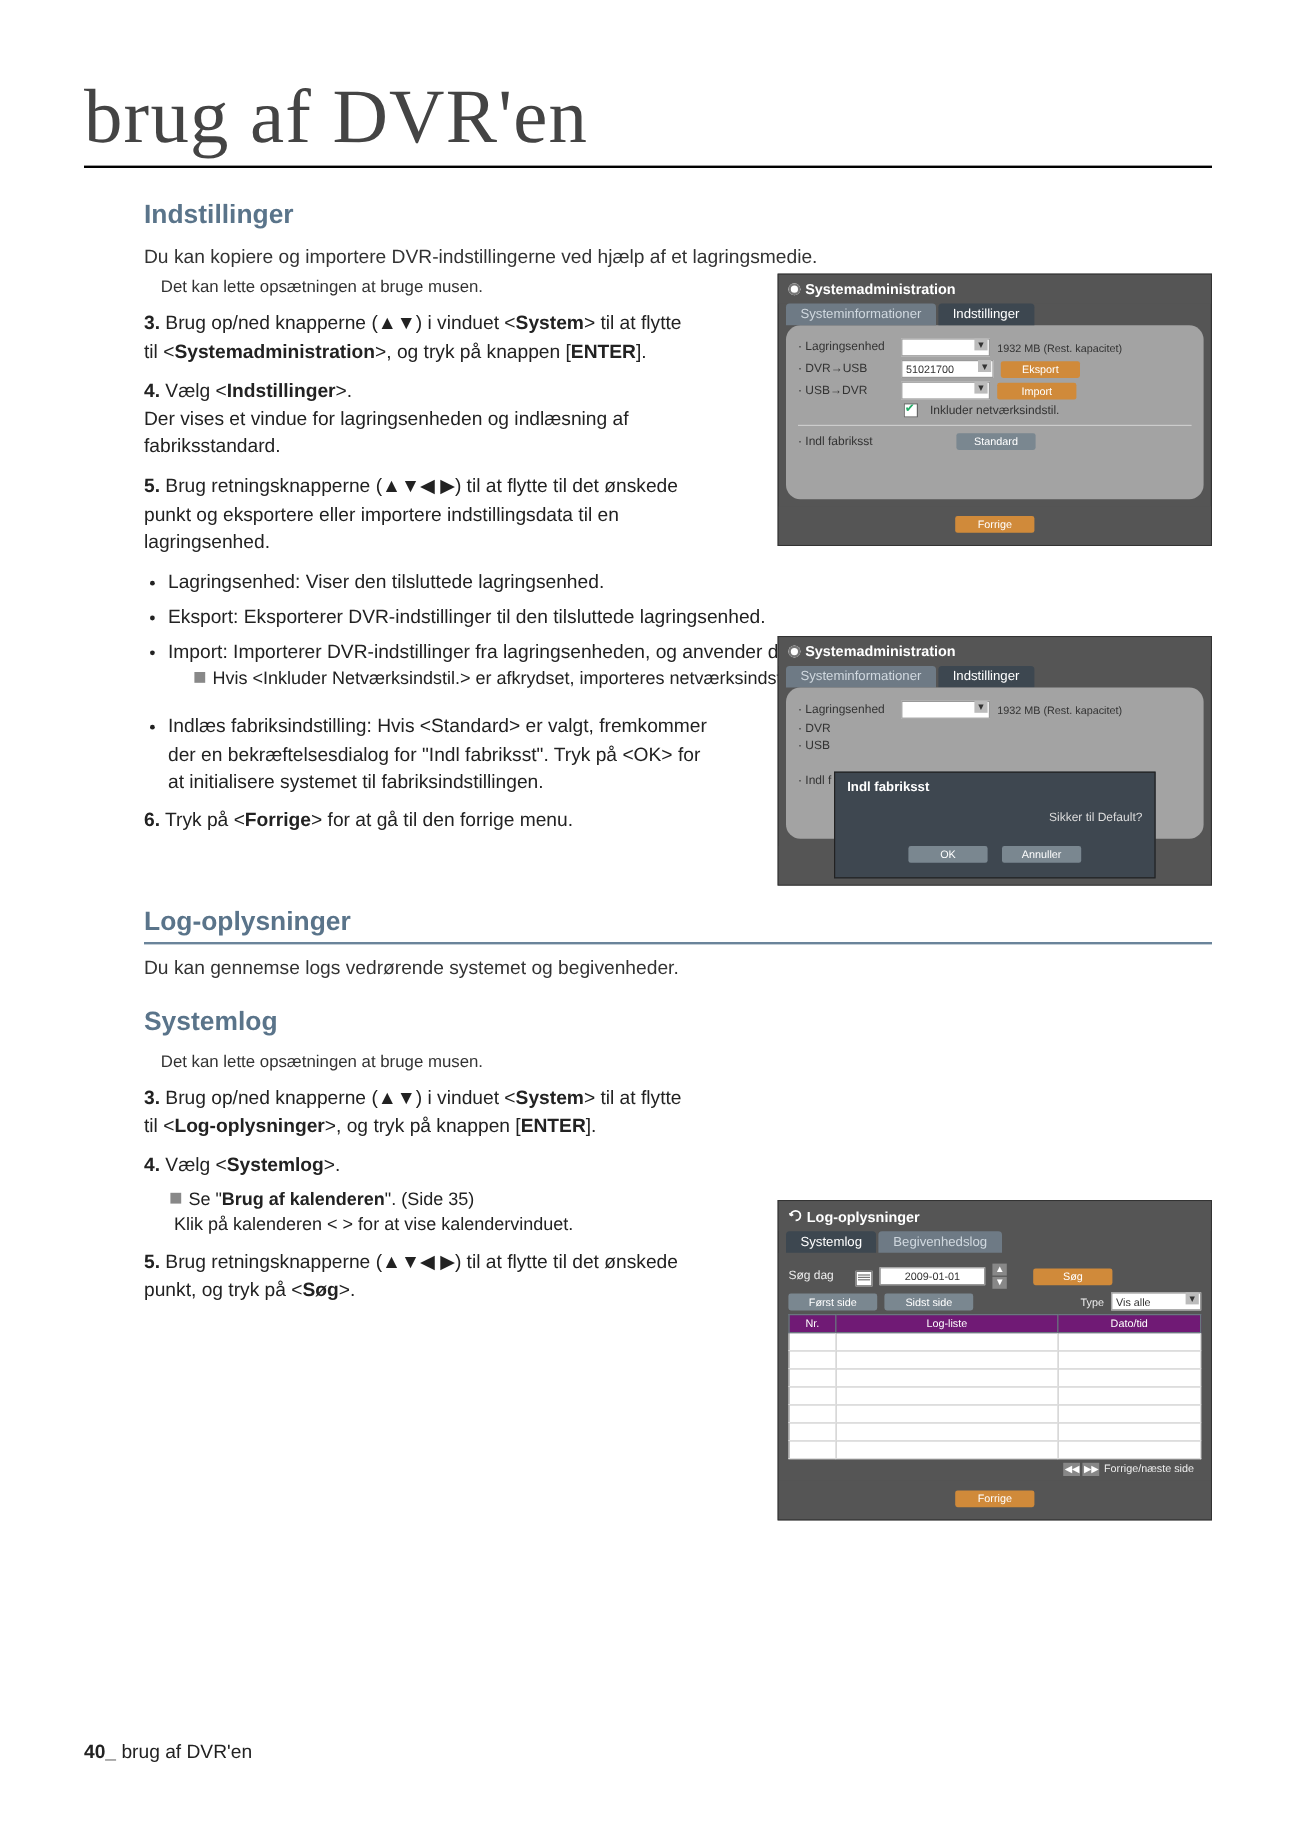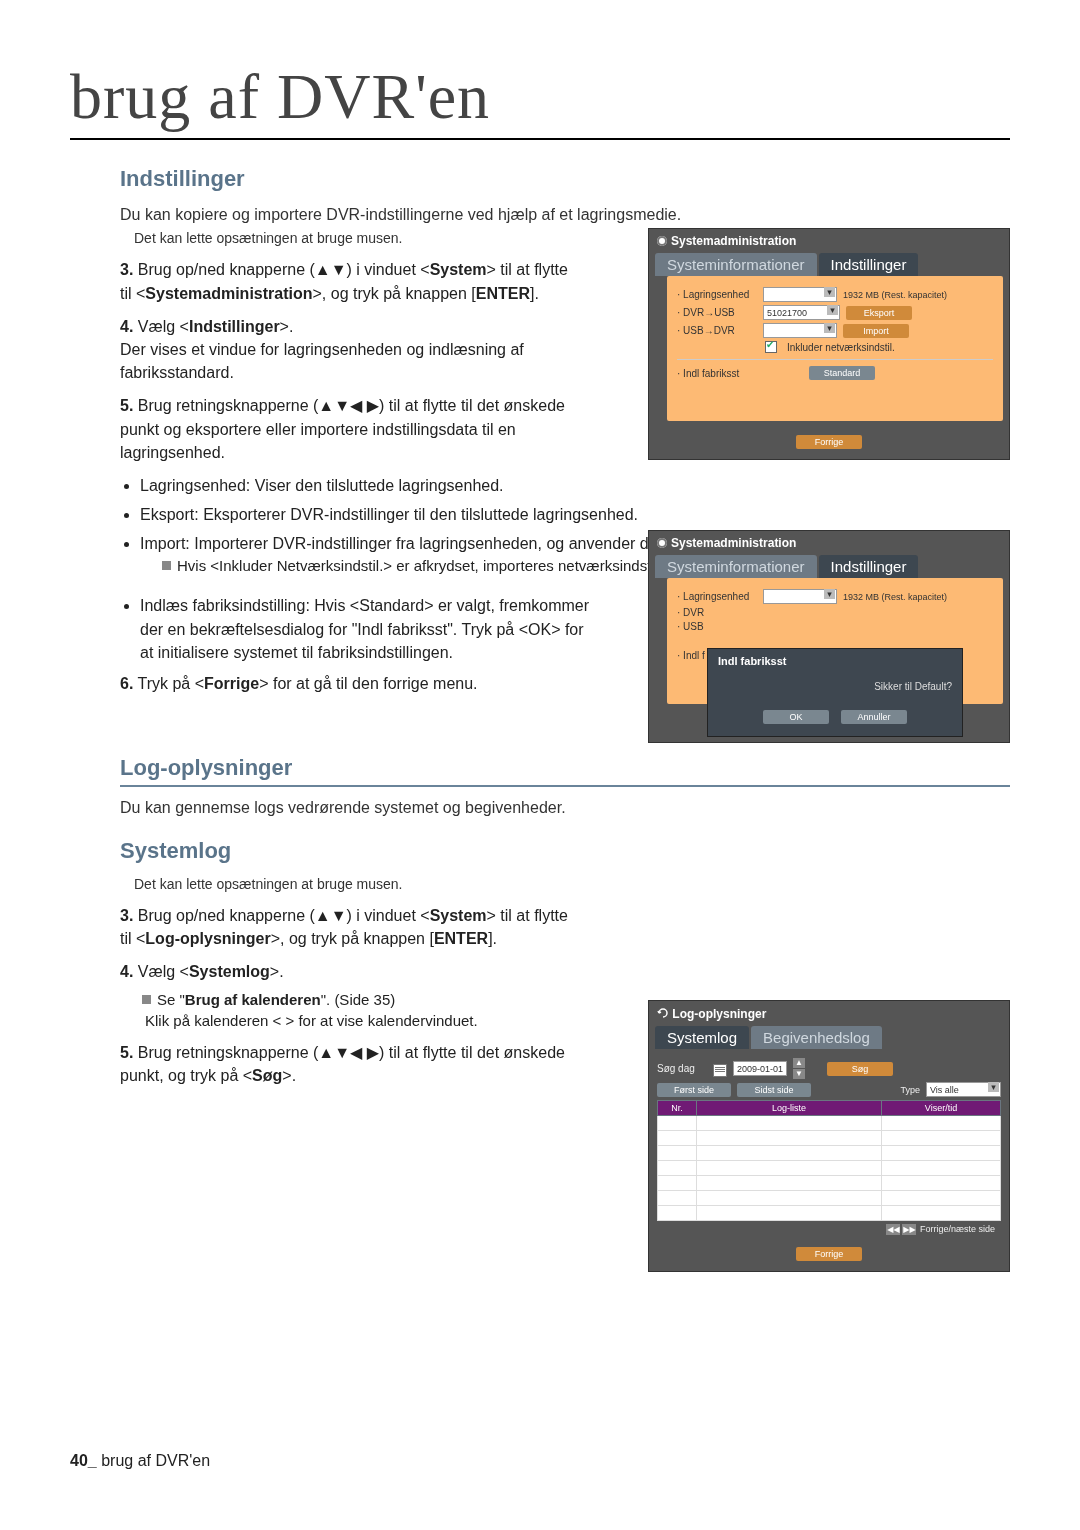--- a/index.html
+++ b/index.html
@@ -16,24 +16,24 @@
 ul.bul{list-style:disc;margin:4px 0 0 70px;padding:0;max-width:800px}
 ul.bul>li{font-size:16px;line-height:1.45;margin-bottom:6px}
 .sq{display:inline-block;width:9px;height:9px;background:#888;margin-right:6px;position:relative;top:-1px}
 .indent-note{font-size:15px;margin-left:22px;line-height:1.4}
 .foot{position:absolute;bottom:30px;left:70px;font-size:16px}
 .foot .pn{font-weight:bold}
 .shot{position:absolute;right:70px;width:360px;background:#555;border:1px solid #333;font-size:11px;color:#ccc}
 .shot .titlebar{background:#555;color:#fff;font-weight:bold;padding:5px 8px;font-size:12px}
 .gearicon{display:inline-block;width:10px;height:10px;background:#fff;border-radius:50%;box-shadow:0 0 0 2px #777 inset;margin-right:4px;position:relative;top:1px}
 .tabs{display:flex;gap:2px;padding:0 6px}
-.tab{padding:3px 12px;font-size:15px;border-radius:3px 3px 0 0}
+.tab{padding:3px 12px;font-size:11px;border-radius:3px 3px 0 0}
 .tab.inactive{background:#6e7a85;color:#d0d8df}
 .tab.active{background:#3d4750;color:#fff;position:relative}
-.panel{background:#fdba74;margin:0 6px 6px 18px;border-radius:2px;padding:8px 10px;color:#333}
+.panel{background:#a3a3a3;margin:0 6px 6px 6px;border-radius:12px;padding:8px 10px;color:#333}
 .row{display:flex;align-items:center;gap:6px;margin:3px 0;font-size:10px}
 .lab{width:80px;color:#333}
 .sel{flex:0 0 72px;height:13px;background:#fff;border:1px solid #999;position:relative}
 .sel:after{content:"▾";position:absolute;right:1px;top:-1px;font-size:9px;background:#bbb;width:11px;text-align:center;color:#333}
 .sel.val{display:flex;align-items:center;padding-left:3px;font-size:9px;color:#333}
 .cap{font-size:9px;color:#333}
 .btn{display:inline-flex;align-items:center;justify-content:center;background:#7a8790;color:#fff;font-size:9px;border-radius:2px;padding:2px 10px;min-width:46px}
 .btn.accent{background:#d08a3a}
 .sep{height:0;border-top:1px solid #ccc;margin:6px 0}
 .chk{display:inline-block;width:10px;height:10px;border:1px solid #666;background:#fff;position:relative;margin-right:4px}
@@ -44,21 +44,21 @@
 .modal .mq{text-align:right;font-size:10px;margin:14px 0 18px 0;color:#ddd}
 .modal .btns{display:flex;justify-content:center;gap:12px}
 .scrollarrow{display:inline-block;width:12px;height:10px;background:#888;color:#fff;font-size:8px;text-align:center;line-height:10px}
 .logtable{width:100%;border-collapse:collapse;margin-top:3px}
 .logtable th{background:#701a75;color:#fff;font-size:9px;font-weight:normal;padding:2px 4px;border:1px solid #6a7680}
 .logtable td{background:#fff;height:12px;border:1px solid #ddd}
 .logpager{text-align:right;font-size:9px;color:#eee;padding:3px 6px 0 0}
 .logpager .pgbtn{display:inline-block;width:14px;height:11px;background:#888;color:#fff;font-size:8px;text-align:center;line-height:11px;margin:0 1px}
 .calicon{display:inline-block;width:12px;height:11px;border:1px solid #777;background:#fff;position:relative;top:2px}
 .calicon:before{content:"";position:absolute;top:2px;left:1px;right:1px;height:1px;background:#777;box-shadow:0 2px 0 #777,0 4px 0 #777}
-.dateinp{display:inline-flex;align-items:center;background:#fff;border:1px solid #999;height:13px;font-size:9px;color:#333;padding:0 3px}
+.dateinp{display:inline-flex;align-items:center;background:#fff;border:1px solid #999;height:13px;font-size:9px;color:#333;padding:0 20px}
 .clip{display:inline-block;width:12px;height:12px;position:relative;top:1px}
 .clip svg{width:12px;height:12px}
 </style>
 </head>
 <body>
 
 <div class="page">
   <div class="title">brug af DVR'en</div>
 
   <div class="subheading">Indstillinger</div>
@@ -200,21 +200,21 @@
         <span class="btn" style="min-width:54px">Sidst side</span>
         <span style="flex:1"></span>
         <span style="color:#eee;font-size:9px">Type</span>
         <span class="sel val" style="flex:0 0 70px">Vis alle</span>
       </div>
       <table class="logtable">
         <tbody>
             <tr>
               <th style="width:30px">Nr.</th>
               <th>Log-liste</th>
-              <th style="width:110px">Viser/tid</th>
+              <th style="width:110px">Dato/tid</th>
             </tr>
         <tr>
               <td></td>
               <td></td>
               <td></td>
             </tr>
             <tr>
               <td></td>
               <td></td>
               <td></td>

